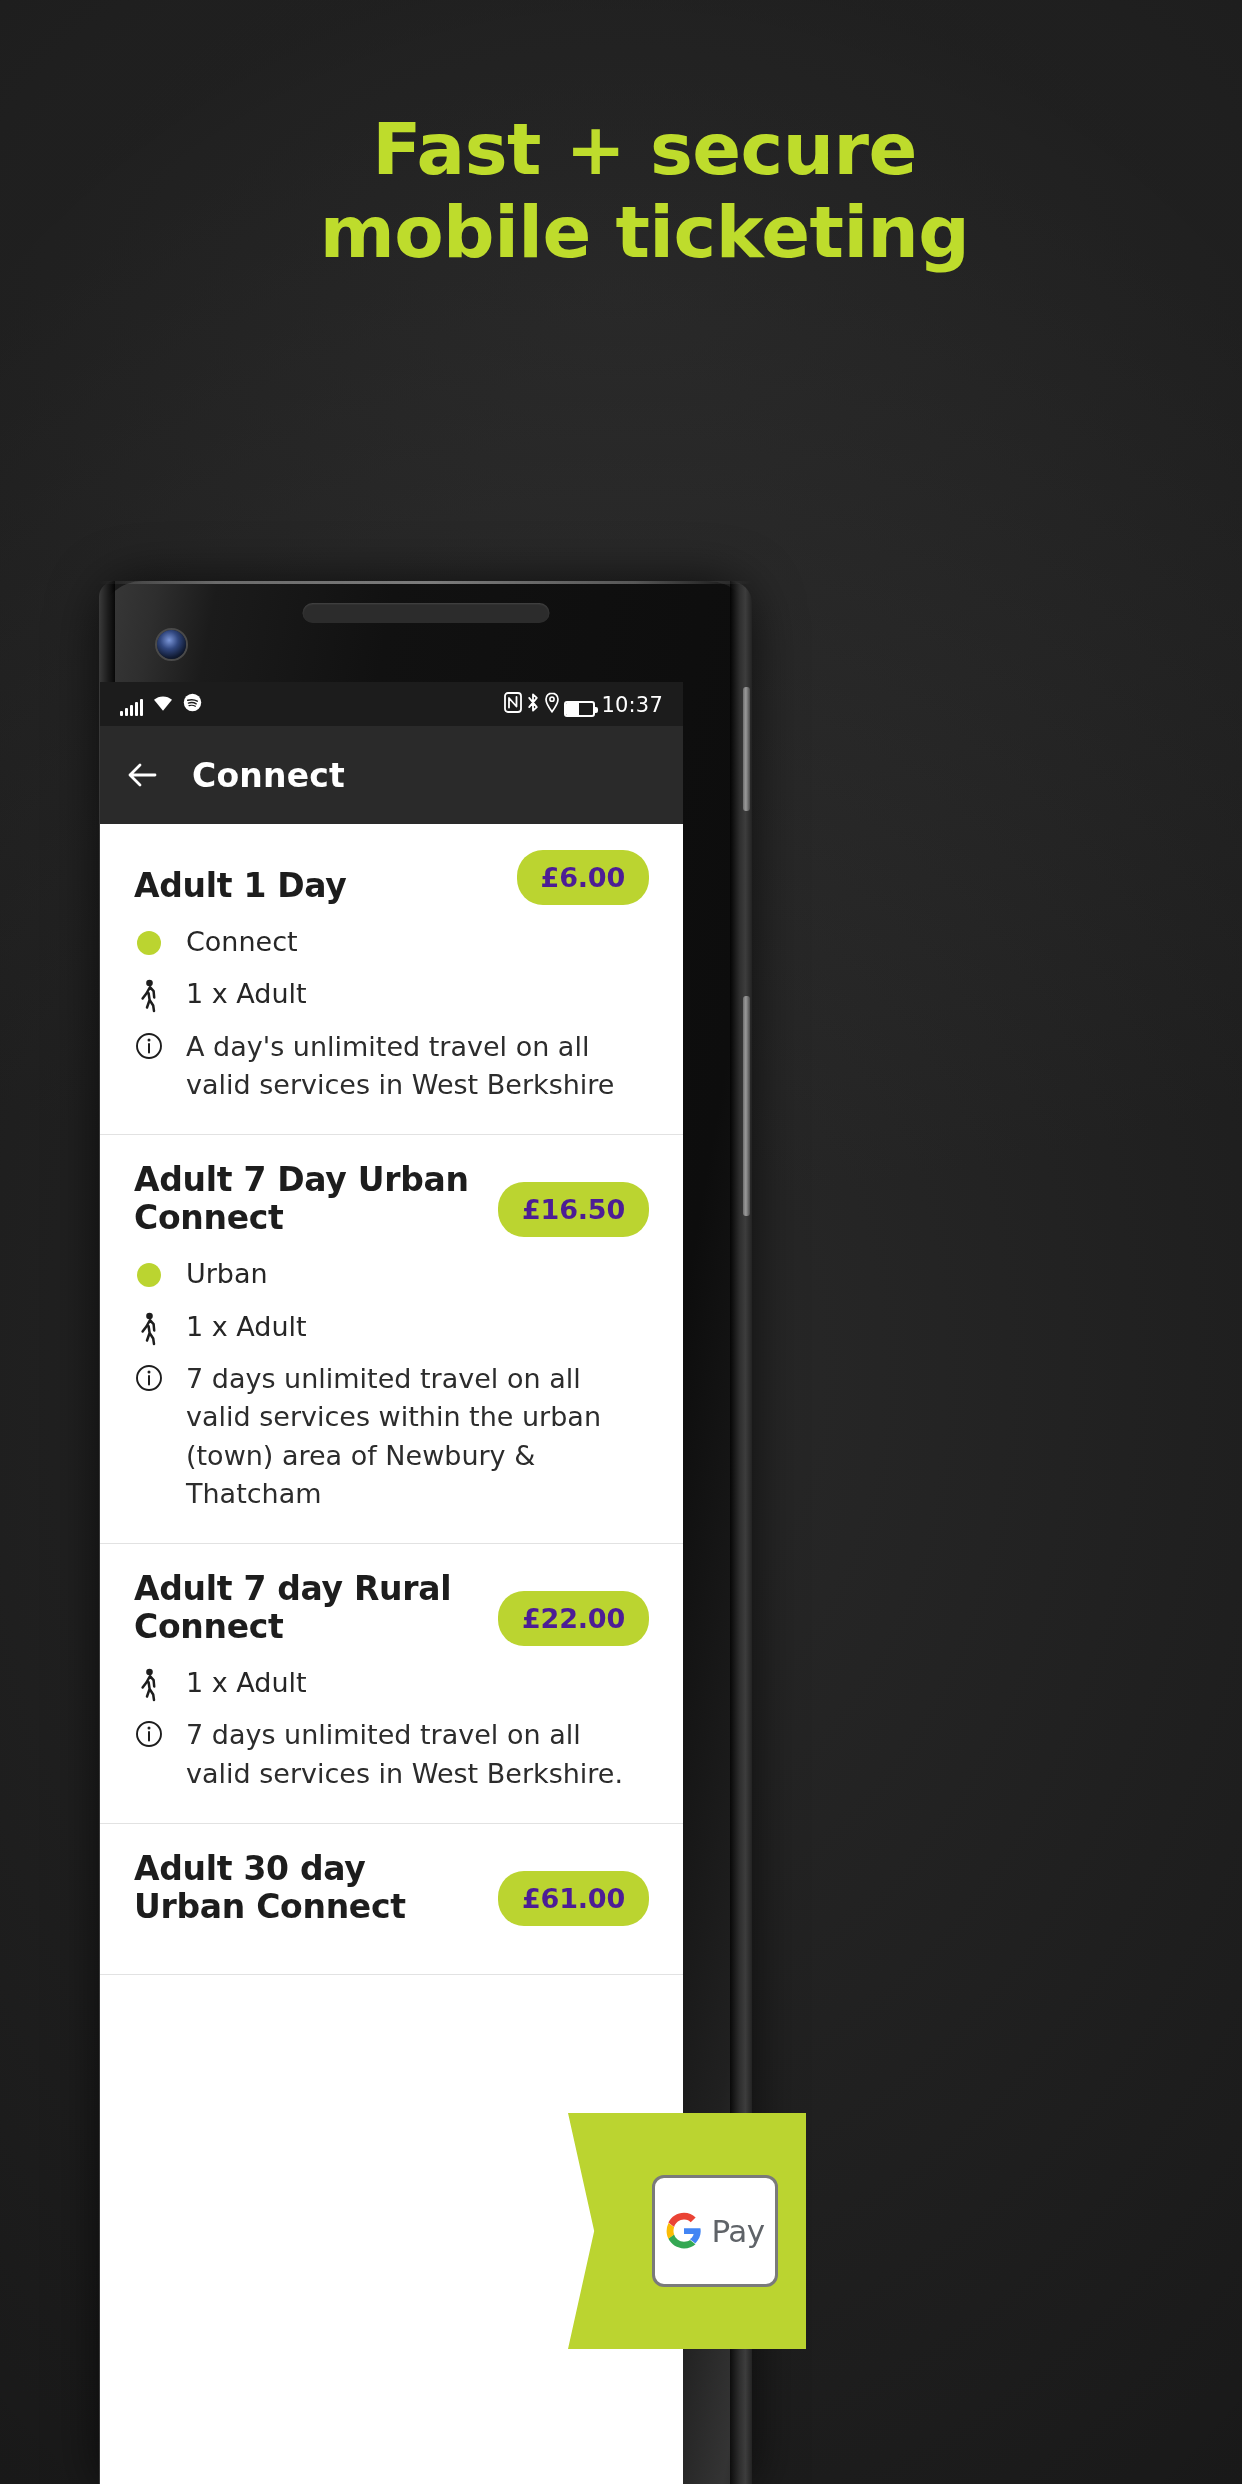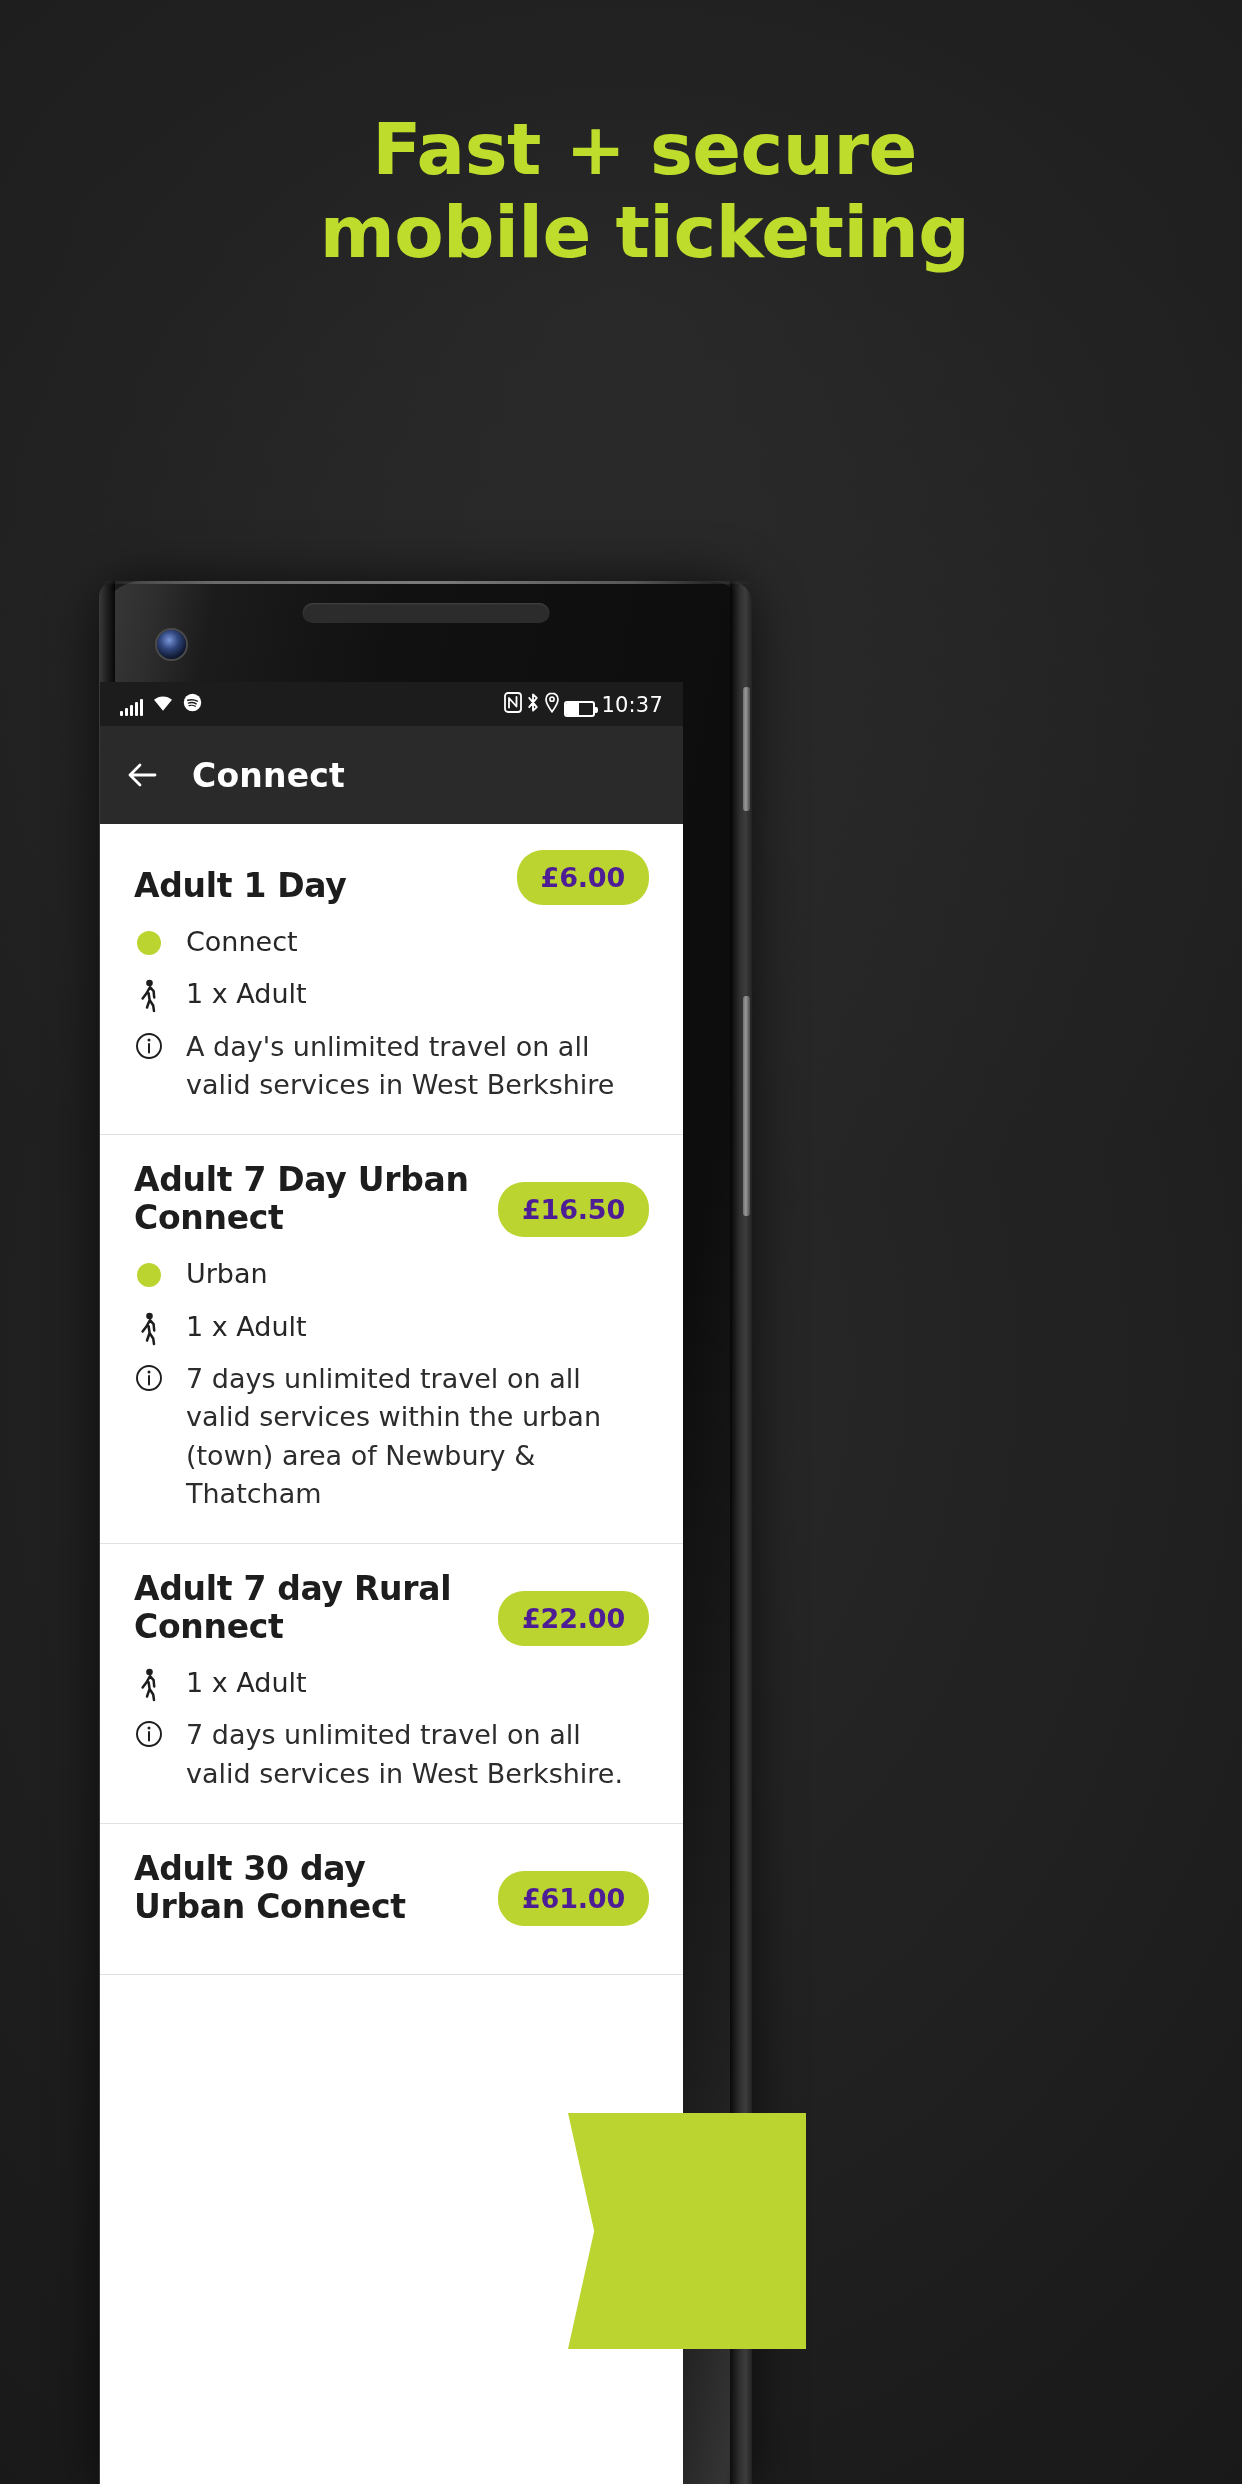--- a/index.html
+++ b/index.html
@@ -395,13 +395,24 @@
           <div class="price-pill">£61.00</div>
         </div>
       </div>
 
     </div>
   </div>
 </div>
 
 <div class="gpay-wrap">
   <div class="gpay-banner"></div>
+  <div class="gpay-card">
+    <span class="gpay-g">
+      <svg width="38" height="38" viewBox="0 0 48 48">
+        <path fill="#4285F4" d="M45.1 24.5c0-1.6-.1-2.7-.4-3.9H24v7.1h12.1c-.2 1.8-1.6 4.6-4.5 6.4l-.04.3 6.5 5 .45.05c4.1-3.8 6.6-9.5 6.6-15z"></path>
+        <path fill="#34A853" d="M24 46c5.9 0 10.9-1.9 14.5-5.3l-6.9-5.4c-1.8 1.3-4.3 2.2-7.6 2.2-5.8 0-10.7-3.8-12.5-9.1l-.3.02-6.8 5.2-.1.3C7.9 41 15.4 46 24 46z"></path>
+        <path fill="#FBBC05" d="M11.5 28.4c-.5-1.4-.8-2.9-.8-4.4 0-1.5.3-3 .7-4.4l-.01-.3-6.9-5.3-.2.1A22 22 0 0 0 2 24c0 3.5.85 6.9 2.3 9.9l7.2-5.5z"></path>
+        <path fill="#EA4335" d="M24 9.5c4.1 0 6.9 1.8 8.5 3.3l6.2-6C34.9 3.4 29.9 1 24 1 15.4 1 7.9 6 4.3 13.3l7.2 5.6C13.3 13.3 18.2 9.5 24 9.5z"></path>
+      </svg>
+    </span>
+    <span class="gpay-text">Pay</span>
+  </div>
 </div>
 
 </body></html>

